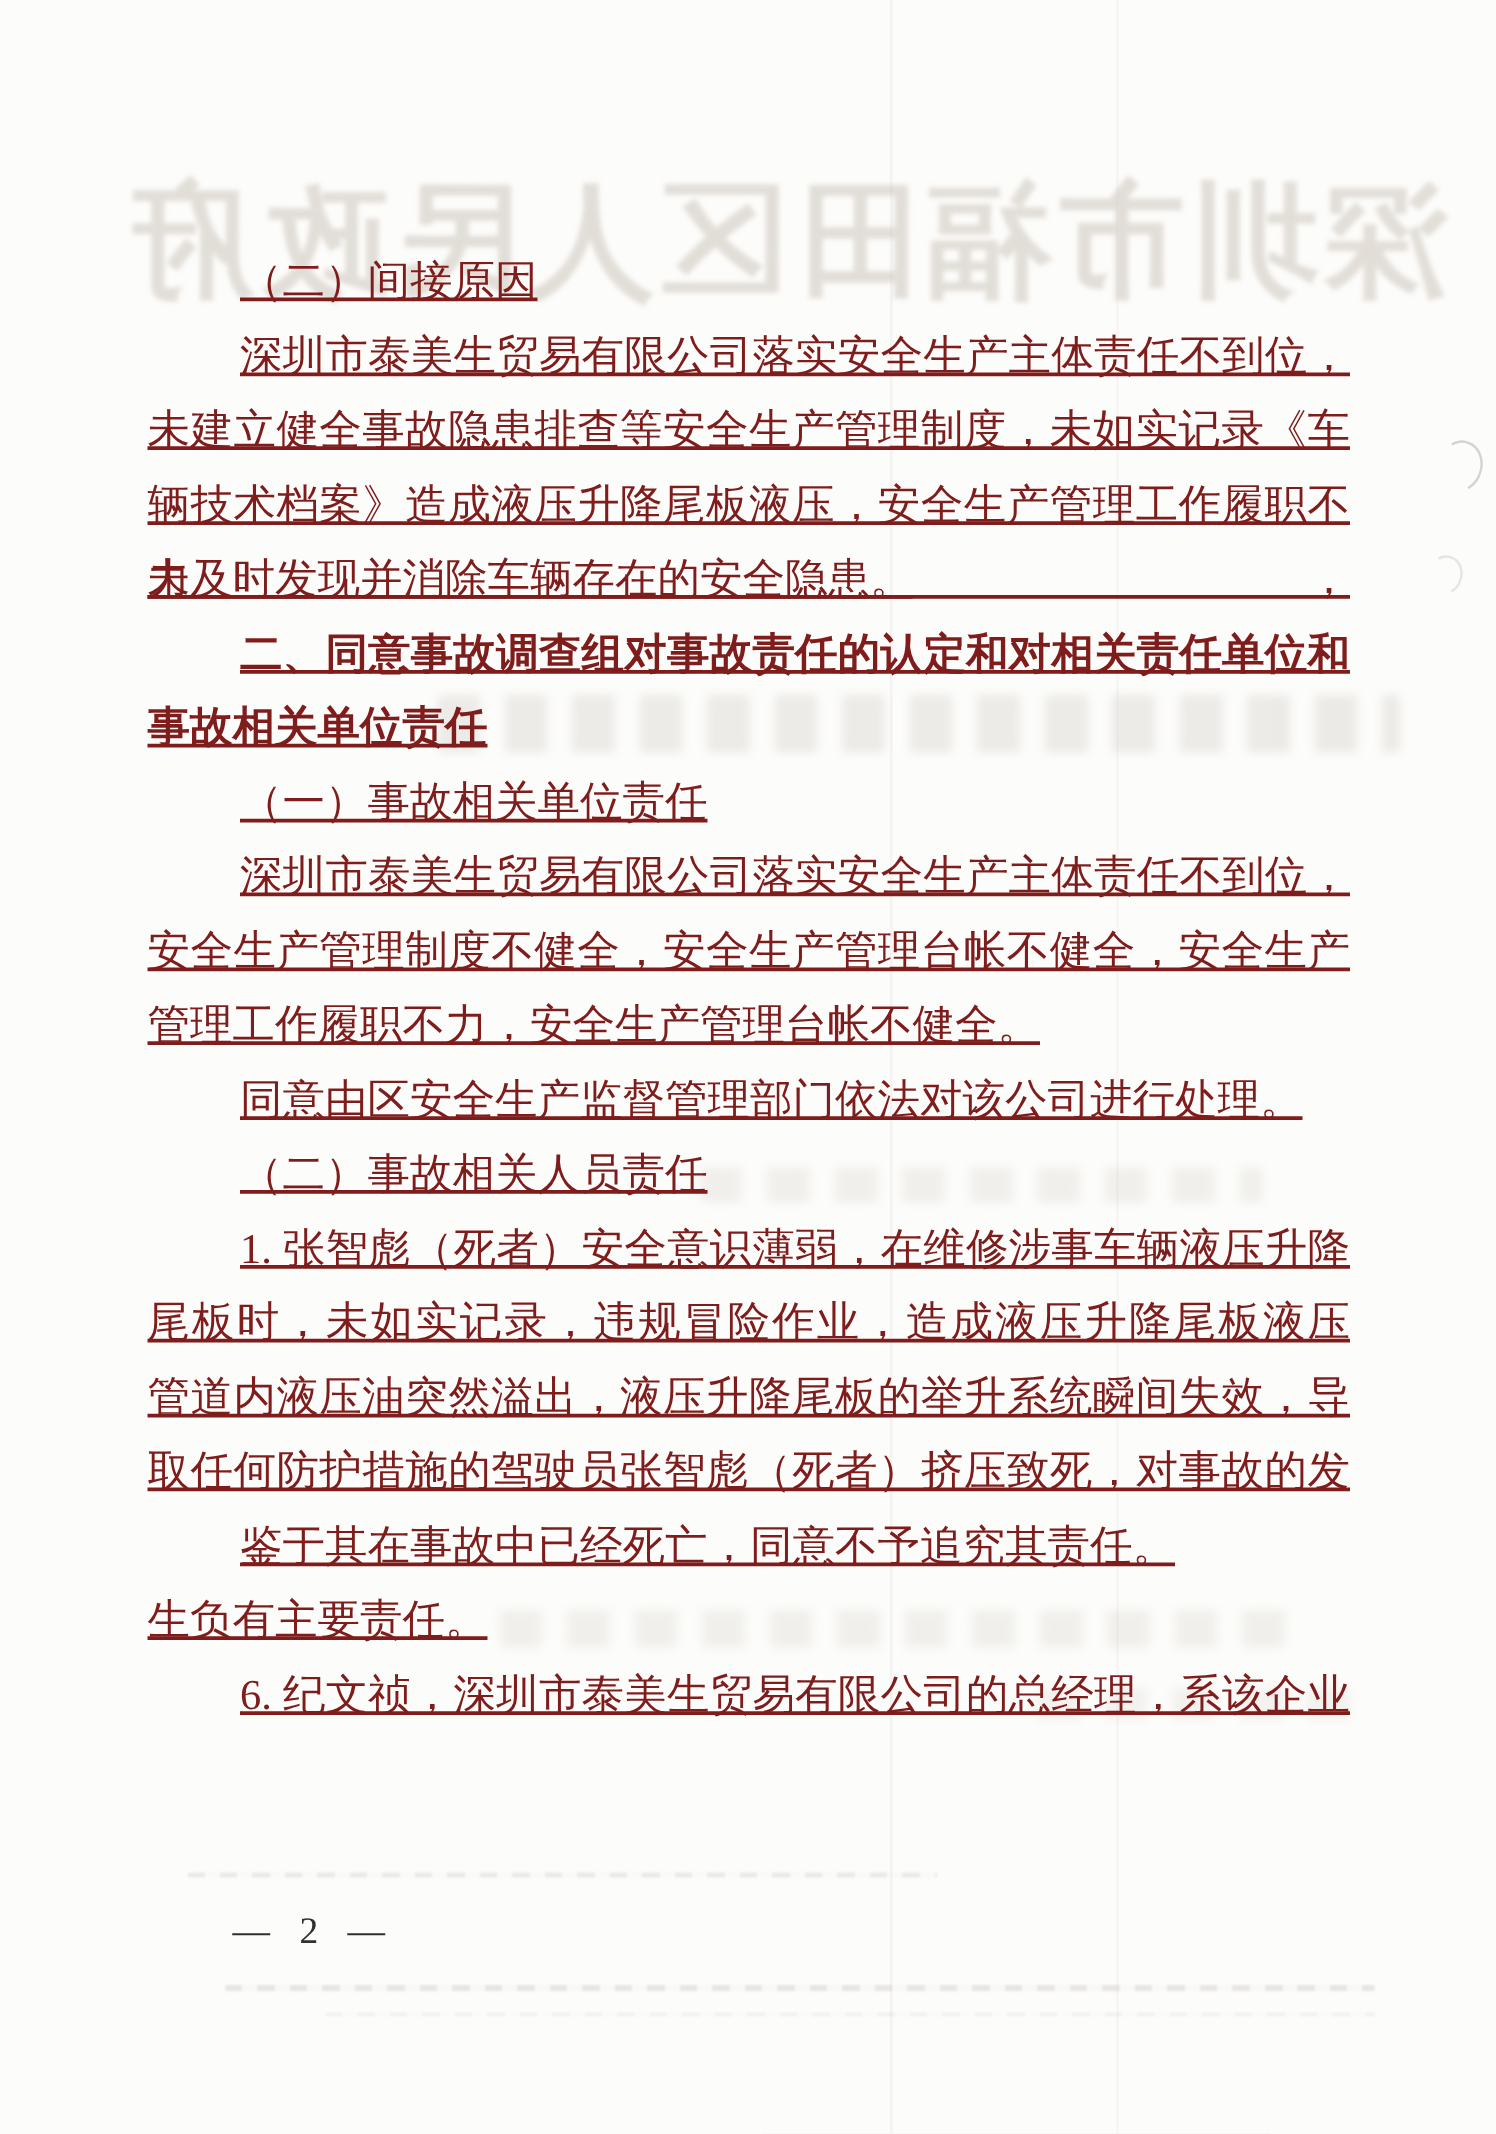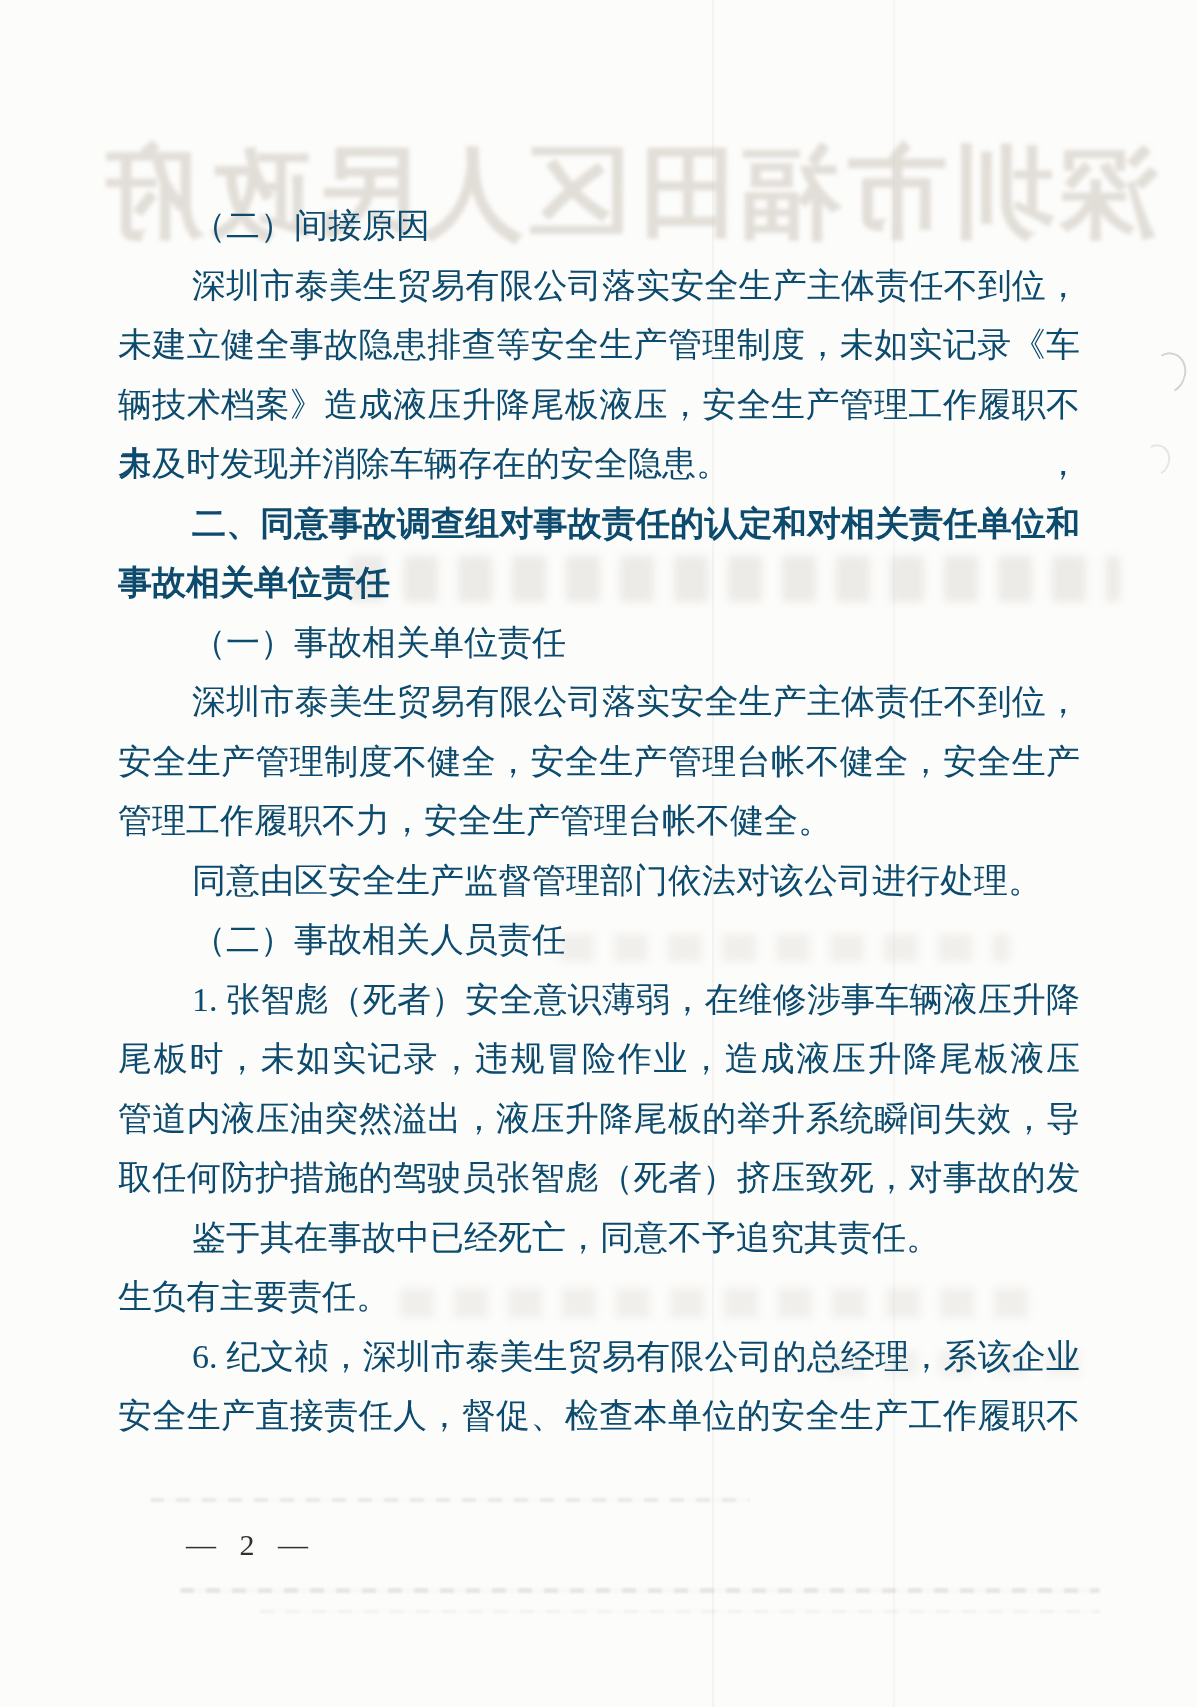--- a/index.html
+++ b/index.html
@@ -61,21 +61,22 @@
   
   .textblock{
     position:absolute;
     left:118px;top:196px;width:962px;
     color:#262626;
   }
   .line{
     height:59.5px;
     line-height:59.5px;
     font-size:34px;
-    color:#0c4a6e;
+    color:#7f1d1d;
+    text-decoration:underline;
   }
   .indent{text-indent:74px;}
   .fill{
     text-align:justify;
     text-align-last:justify;
     text-justify:inter-character;
   }
   .bold{font-weight:700;}
   .page-number{
     position:absolute;
@@ -122,18 +123,17 @@
     <div class="line">管理工作履职不力，安全生产管理台帐不健全。</div>
     <div class="line indent">同意由区安全生产监督管理部门依法对该公司进行处理。</div>
     <div class="line indent">（二）事故相关人员责任</div>
     <div class="line indent fill">1. 张智彪（死者）安全意识薄弱，在维修涉事车辆液压升降</div>
     <div class="line fill">尾板时，未如实记录，违规冒险作业，造成液压升降尾板液压</div>
     <div class="line fill">管道内液压油突然溢出，液压升降尾板的举升系统瞬间失效，导</div>
     <div class="line fill">取任何防护措施的驾驶员张智彪（死者）挤压致死，对事故的发</div>
     <div class="line indent">鉴于其在事故中已经死亡，同意不予追究其责任。</div>
     <div class="line">生负有主要责任。</div>
     <div class="line indent fill">6. 纪文祯，深圳市泰美生贸易有限公司的总经理，系该企业</div>
-    <div class="line fill">安全生产直接责任人，督促、检查本单位的安全生产工作履职不</div>
   </div>
 
   <div class="page-number">— 2 —</div>
 
 </div>
 
 </body></html>

